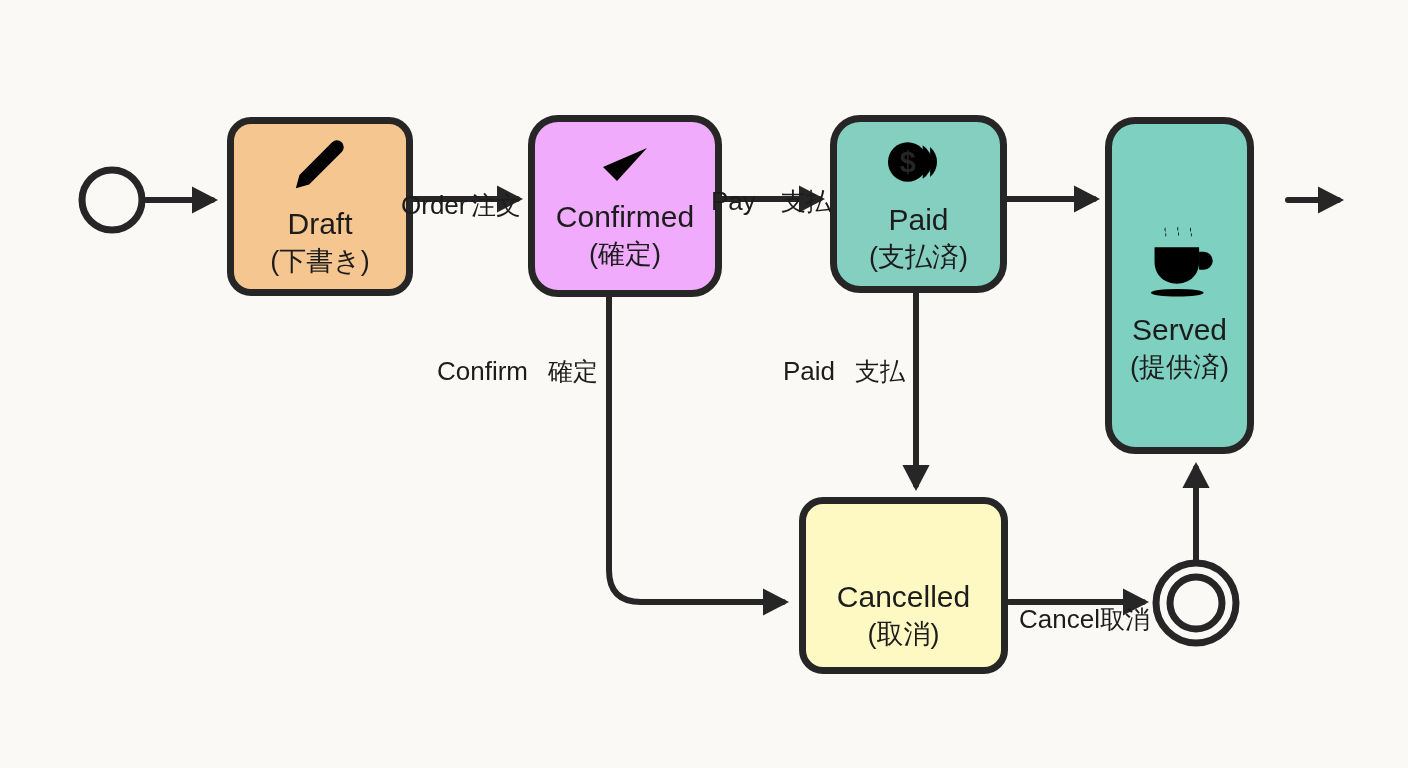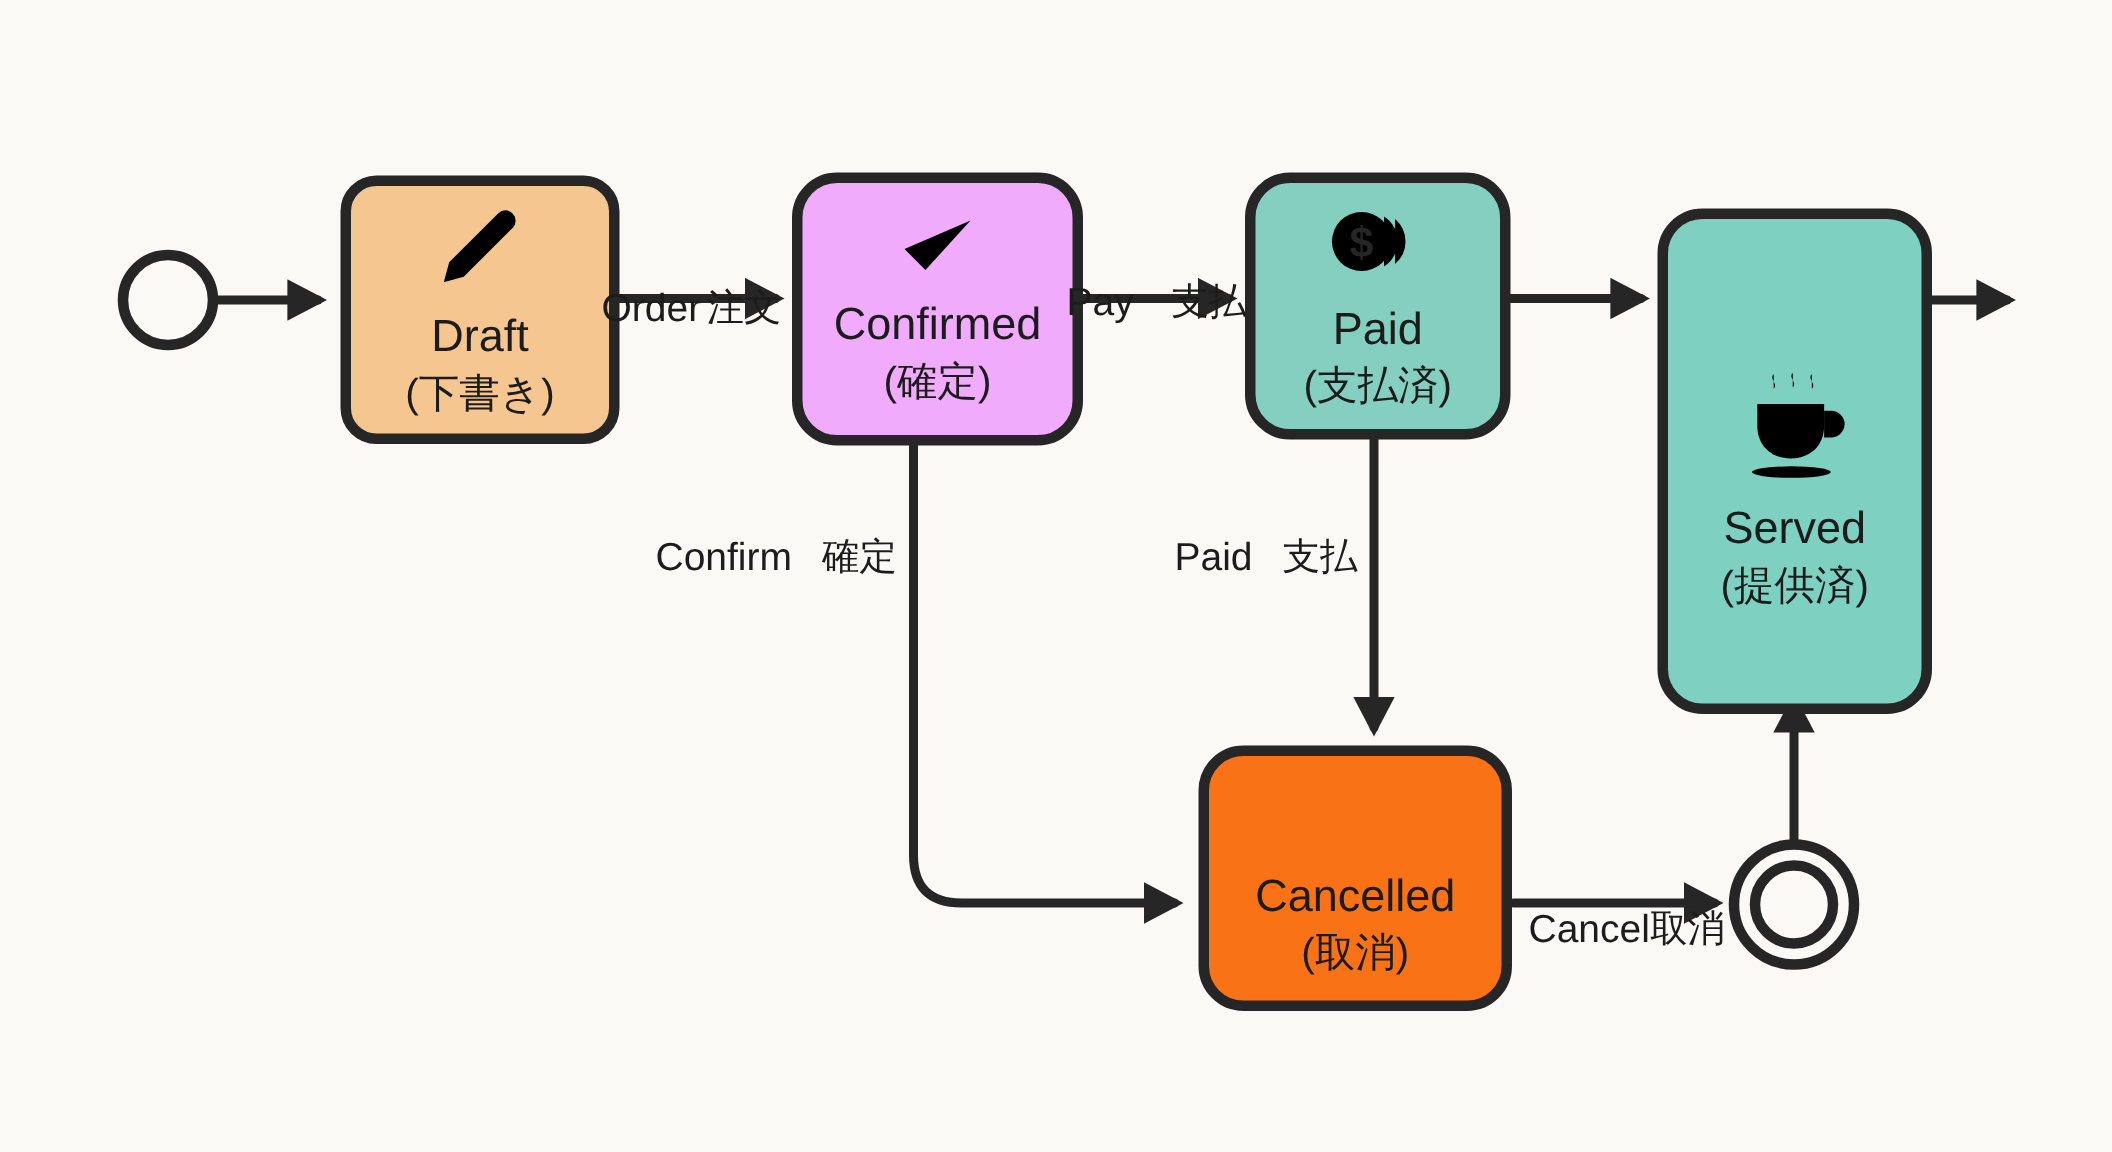--- a/index.html
+++ b/index.html
@@ -28,21 +28,21 @@
   .edge-label.side{justify-content:flex-start;align-items:flex-end;text-align:right;gap:20px;height:auto;}
   #label-order  {left:401px; top:161px; width:120px; height:88px;}
   #label-pay    {left:711px; top:156px; width:120px; height:89px;align-items:center;}
   #label-serve  {left:996px; top:156px; width:120px; height:91px;}
   #label-cancel {left:1019px;top:576px; width:122px; height:86px;}
   #label-confirm{right:810px;top:356px;}
   #label-paid2  {right:503px;top:356px;}
   #state-draft    {left:227px; top:117px; width:186px; height:179px;border-radius:24px;}
   #state-confirmed{left:528px; top:115px; width:194px; height:182px;}
   #state-paid     {left:830px; top:115px; width:177px; height:178px;}
-  #state-served   {left:1105px;top:117px; width:183px; height:337px; padding-top:34px;margin-top:22px;}
+  #state-served   {left:1105px;top:117px; width:149px; height:337px; padding-top:34px;}
   #state-cancelled{left:799px; top:497px; width:209px; height:177px;}
   svg .stroke{stroke:#262626;fill:none;stroke-linecap:round;stroke-linejoin:round;}
 </style>
 </head>
 <body>
 
 <div id="canvas">
 
   <svg id="edges" width="1408" height="768" viewBox="0 0 1408 768">
     <defs>
@@ -108,21 +108,21 @@
         <path d="M28 3 c-1.8 1.8 1.8 3.6 0 5.4" stroke-width="2.1"></path>
         <path d="M8 14 h24.5 v8 c0 7.6 -5.5 12 -12.25 12 c-6.75 0 -12.25 -4.4 -12.25 -12 z"></path>
         <path d="M32.5 16.5 h2.6 a4.9 4.9 0 0 1 0 9.8 h-2.6"></path>
         <ellipse cx="20.5" cy="39" rx="14.5" ry="2.1" stroke-width="2"></ellipse>
       </svg>
     </span>
     <span class="state-label">Served</span>
     <span class="state-label-ja">(提供済)</span>
   </div>
 
-  <div class="state" id="state-cancelled" style="background-color: #f97316;">
+  <div class="state" id="state-cancelled" style="background-color: #fef9c3; border-radius: 24px;">
     <span class="icon">
       <svg width="52" height="46" viewBox="0 0 24 22" class="stroke" stroke-width="2.8">
         <path d="M4.5 4 L19.5 18"></path>
         <path d="M19.5 4 L4.5 18"></path>
       </svg>
     </span>
     <span class="state-label">Cancelled</span>
     <span class="state-label-ja">(取消)</span>
   </div>
 

